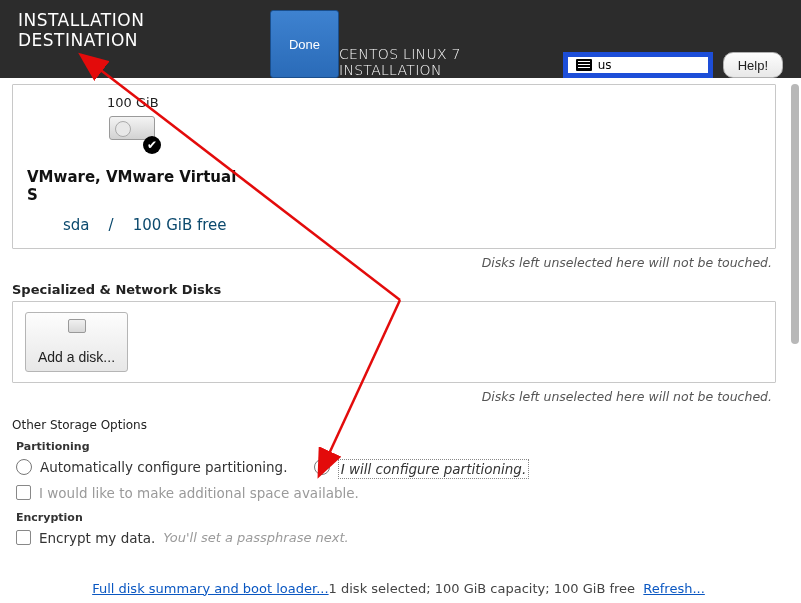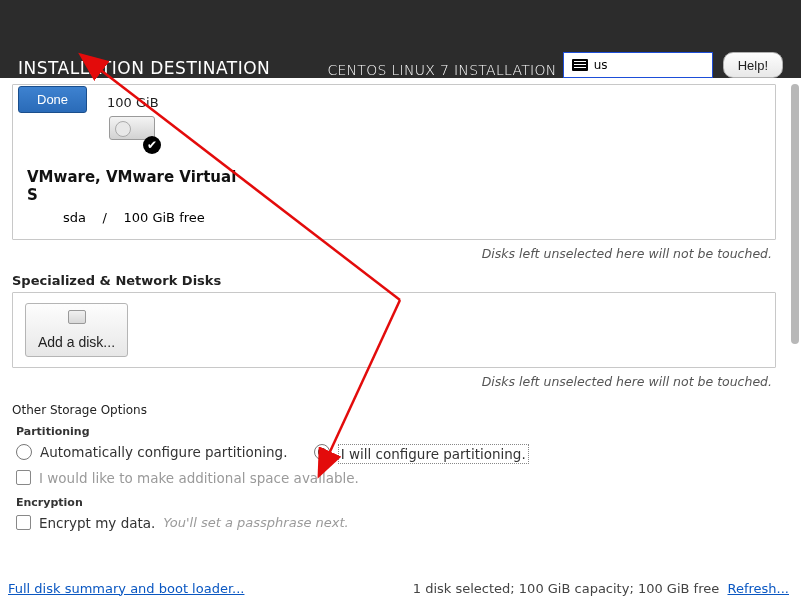--- a/index.html
+++ b/index.html
@@ -12,39 +12,39 @@
     position: relative;
   }
   .header {
     background: #2c2c2c;
     color: #fff;
     height: 78px;
     display: flex;
     justify-content: space-between;
     padding: 10px 18px 0 18px;
   }
-  .header-left { display: flex; flex-direction: column; gap: 8px; margin-top: 48px; }
+  .header-left { display: flex; flex-direction: row; gap: 8px; }
   .header-right { display: flex; flex-direction: row; align-items: flex-end; gap: 6px; }
   .page-title { font-size: 17px; font-weight: 400; letter-spacing: 0.5px; }
   .install-title { font-size: 14px; font-weight: 300; letter-spacing: 0.3px; }
   .done-btn {
     background: linear-gradient(#3e82d0, #2a6bb8);
     border: 1px solid #1a4e8c;
     color: #fff;
     font-size: 13px;
     padding: 5px 18px;
     border-radius: 3px;
     cursor: pointer;
     width: fit-content;
   }
   .header-row2 { display: flex; gap: 10px; align-items: center; }
   .kb-box {
     background: #fff;
     color: #000;
-    border: 1px solid #1d4ed8;
+    border: 5px solid #1d4ed8;
     padding: 3px 8px;
     font-size: 12px;
     display: flex;
     align-items: center;
     gap: 6px;
     width: 150px;
     height: 26px;
   }
   .kb-icon {
     width: 16px; height: 12px; background: #000; position: relative;
@@ -93,37 +93,37 @@
   .hdd::before {
     content:""; position:absolute; left:5px; top:4px; width:14px; height:14px;
     border:1px solid #aaa; border-radius:50%; background:#e8e8e8;
   }
   .check-badge {
     position:absolute; right:-4px; bottom:-6px; width:18px; height:18px;
     background:#000; border-radius:50%; display:flex; align-items:center;
     justify-content:center; color:#fff; font-size:12px; font-weight:bold;
   }
   .disk-name { font-weight: bold; font-size: 15px; color:#111; margin-top:16px;}
-  .disk-sub { font-size: 13px; color:#000000; margin-left: 36px; margin-top:6px;}
+  .disk-sub { font-size: 15px; color:#0c4a6e; margin-left: 36px; margin-top:12px;}
   .hint {
     text-align: right; font-size: 12.5px; font-style: italic; color:#555;
     margin: 6px 4px 12px 0;
   }
   .section-label { font-size: 13px; font-weight: bold; color:#222; margin-bottom:4px;}
   .net-panel {
     border: 1px solid #c8c8c8; border-radius:1px;
     padding: 10px 12px; margin-bottom:4px;
   }
   .add-disk-btn {
     background: linear-gradient(#fdfdfd,#e7e7e7);
     border: 1px solid #b5b5b5;
     padding: 6px 12px 6px 12px;
     font-size: 14px; color:#222;
     border-radius: 3px; cursor:pointer;
-    display:flex; flex-direction:column; align-items:center; gap:10px;
+    display:flex; flex-direction:column; align-items:center; gap:16px;
   }
   .add-disk-icon { width:18px; height:14px; border:1px solid #999;
     background:linear-gradient(#f0f0f0,#d8d8d8); border-radius:2px;}
   .other-title { font-size: 12px; color:#222; margin: 14px 0 8px 0;}
   .group-label { font-size: 11px; font-weight: bold; color:#333; margin: 2px 0 6px 4px;}
   .opt-row { display:flex; align-items:flex-start; gap:8px; margin: 2px 0 6px 4px; }
   .radio {
     width:16px; height:16px; border:1.5px solid #777; border-radius:50%;
     display:inline-flex; align-items:center; justify-content:center; cursor:pointer;
     flex-shrink:0;
@@ -131,25 +131,25 @@
   .radio.sel::after { content:""; width:8px; height:8px; background:#333;
     border-radius:50%; }
   .checkbox {
     width:15px; height:15px; border:1.5px solid #888; border-radius:2px;
     display:inline-block; cursor:pointer; flex-shrink:0;
   }
   .opt-text { font-size:13.5px; color:#333; }
   .opt-text.dim { color:#9a9a9a; }
   .hint-inline { font-size:13px; font-style:italic; color:#9a9a9a; }
   .dotted {
-    border: 1px dotted #888; padding: 1px 2px;
+    border: 1px dotted #888; padding: 1px 2px; font-style: italic;
   }
   .footer {
     position:absolute; left:0; right:0; bottom:0; height:26px;
-    display:flex; justify-content:space-between; align-items:center;
+    display:flex; justify-content:center; align-items:center;
     padding: 0 12px 4px 8px; font-size:13px;
   }
   .link { color:#0a57c2; text-decoration:underline; cursor:pointer; }
   .footer-right { color:#444; }
   
   .annot { position:absolute; top:0; left:0; pointer-events:none; }
 </style>
 </head>
 <body>
 

